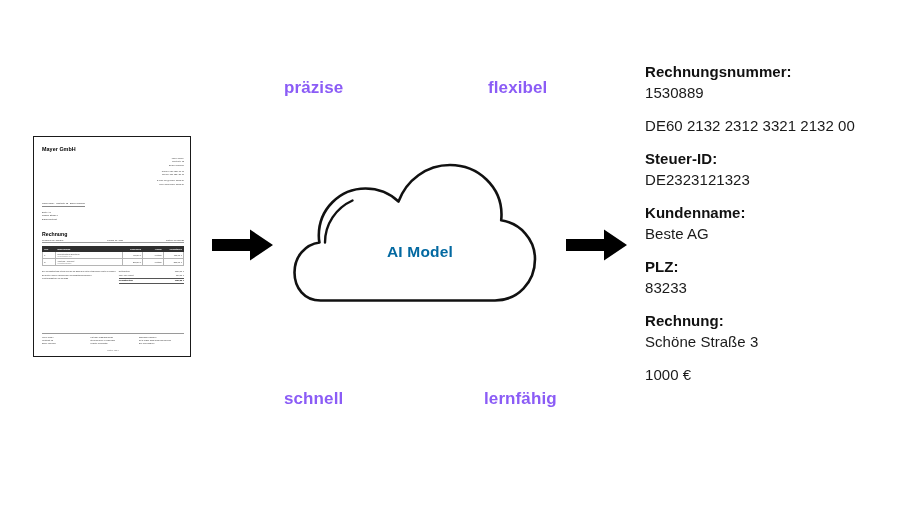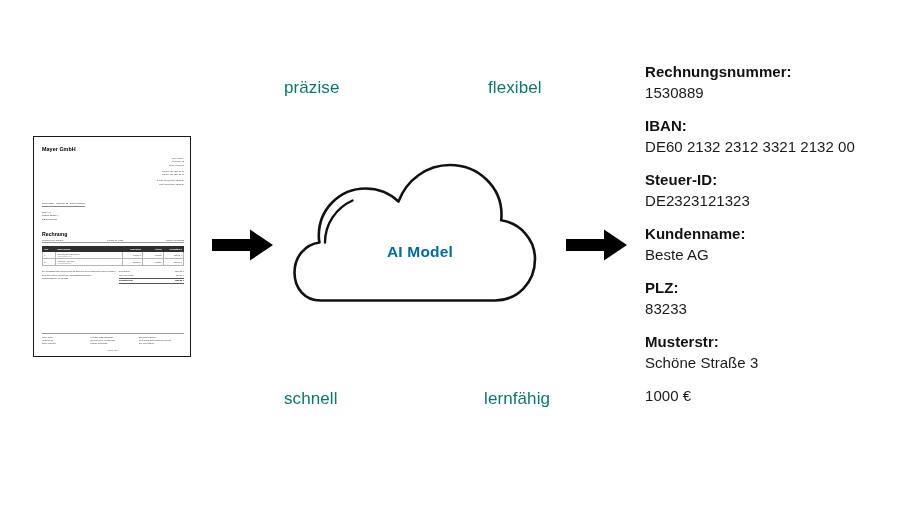--- a/index.html
+++ b/index.html
@@ -17,23 +17,23 @@
     position: relative;
     width: 899px;
     height: 506px;
     background: #ffffff;
     overflow: hidden;
   }
 
   
   .keyword {
     position: absolute;
-    color: #0f766e;
+    color: #8b5cf6;
     font-size: 17px;
-    font-weight: 400;
+    font-weight: 700;
     letter-spacing: 0.1px;
     white-space: nowrap;
   }
   .kw-tl { left: 284px; top: 78px; }
   .kw-tr { left: 488px; top: 78px; }
   .kw-bl { left: 284px; top: 389px; }
   .kw-br { left: 484px; top: 389px; }
 
   
   #doc {
@@ -378,37 +378,36 @@
   <svg class="arrow" id="arrow-right" width="62" height="34" viewBox="0 0 62 34">
     <path d="M0 11 H38 V1.5 L61 17 L38 32.5 V23 H0 Z" fill="#000000"></path>
   </svg>
 
   <div id="fields">
     <div class="field">
       <div class="field-label">Rechnungsnummer:</div>
       <div class="field-value">1530889</div>
     </div>
     <div class="field">
-      <div class="field-label">IBAN:</div>
       <div class="field-value">DE60 2132 2312 3321 2132 00</div>
     </div>
     <div class="field">
       <div class="field-label">Steuer-ID:</div>
       <div class="field-value">DE2323121323</div>
     </div>
     <div class="field">
       <div class="field-label">Kundenname:</div>
       <div class="field-value">Beste AG</div>
     </div>
     <div class="field">
       <div class="field-label">PLZ:</div>
       <div class="field-value">83233</div>
     </div>
     <div class="field">
-      <div class="field-label">Musterstr:</div>
+      <div class="field-label">Rechnung:</div>
       <div class="field-value">Schöne Straße 3</div>
     </div>
     <div class="field">
       <div class="field-value">1000 €</div>
     </div>
   </div>
 
 </div>
 
 </body></html>

